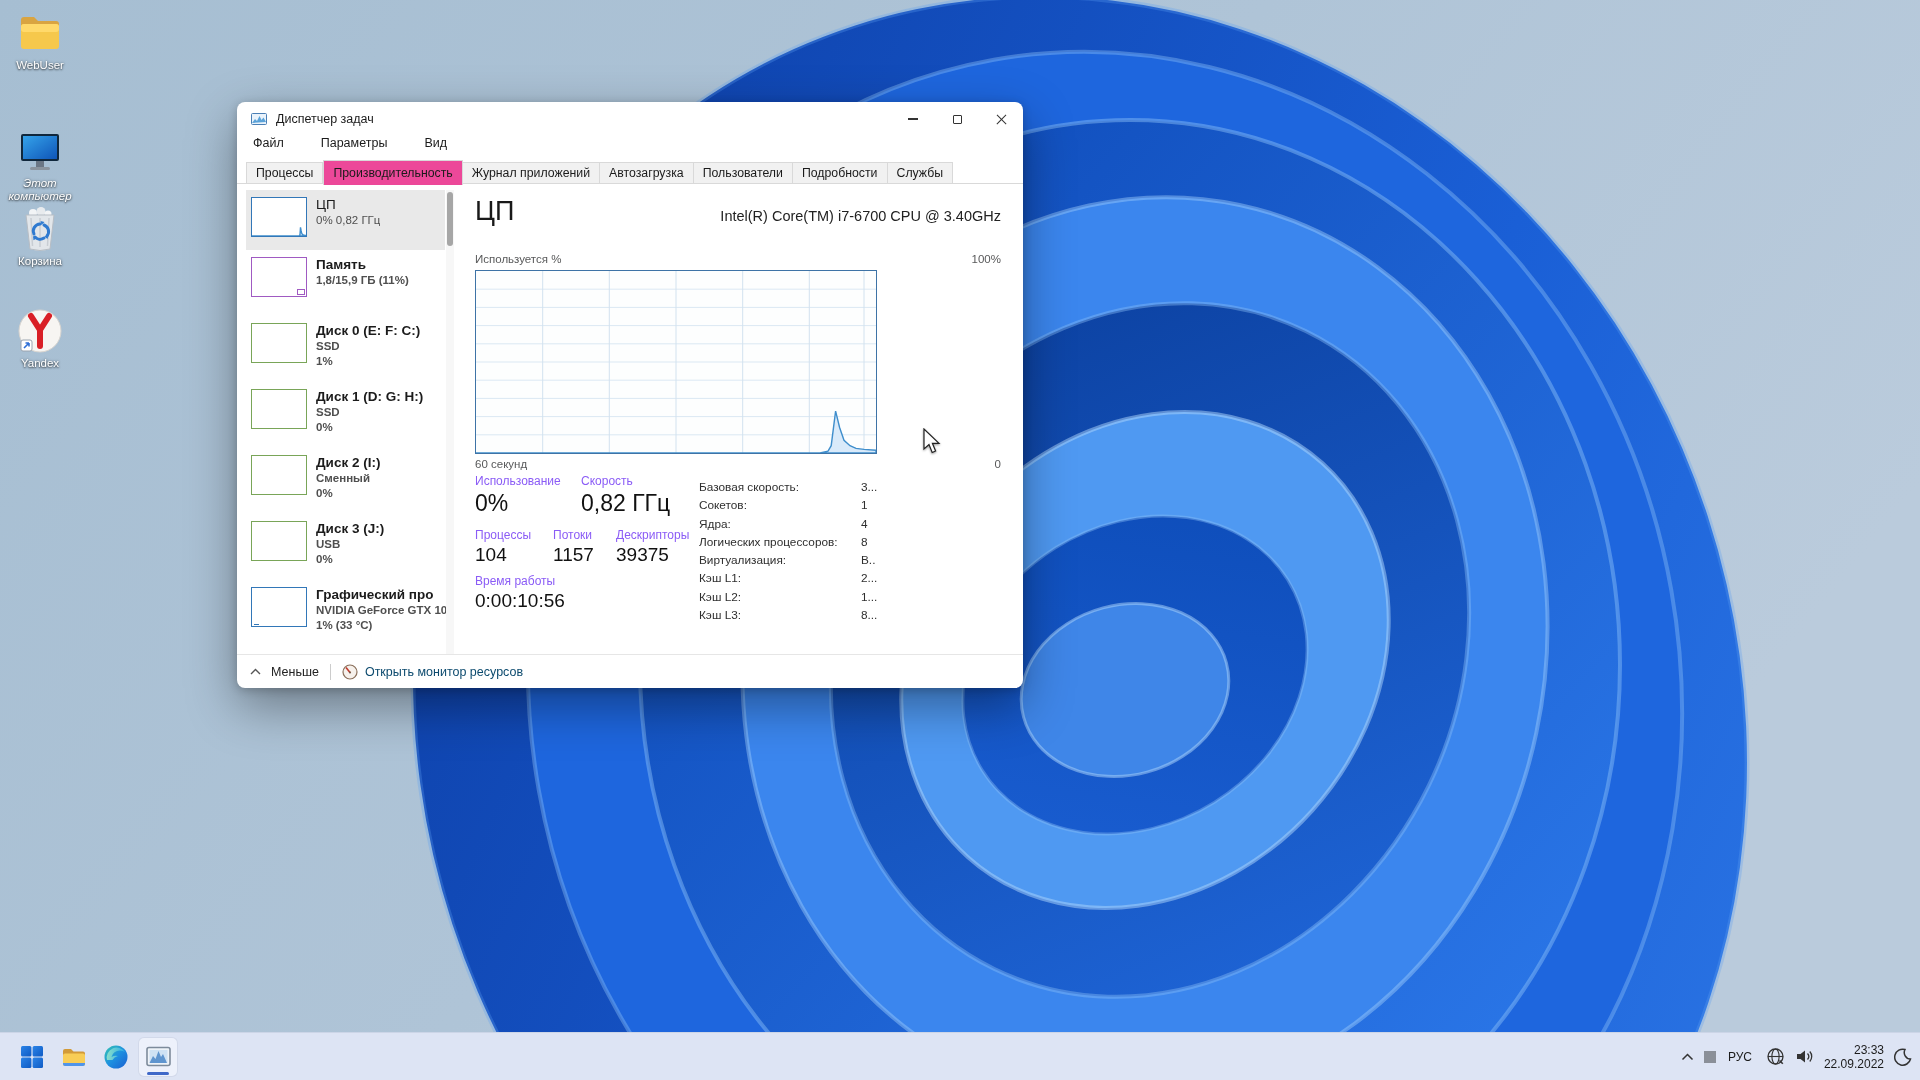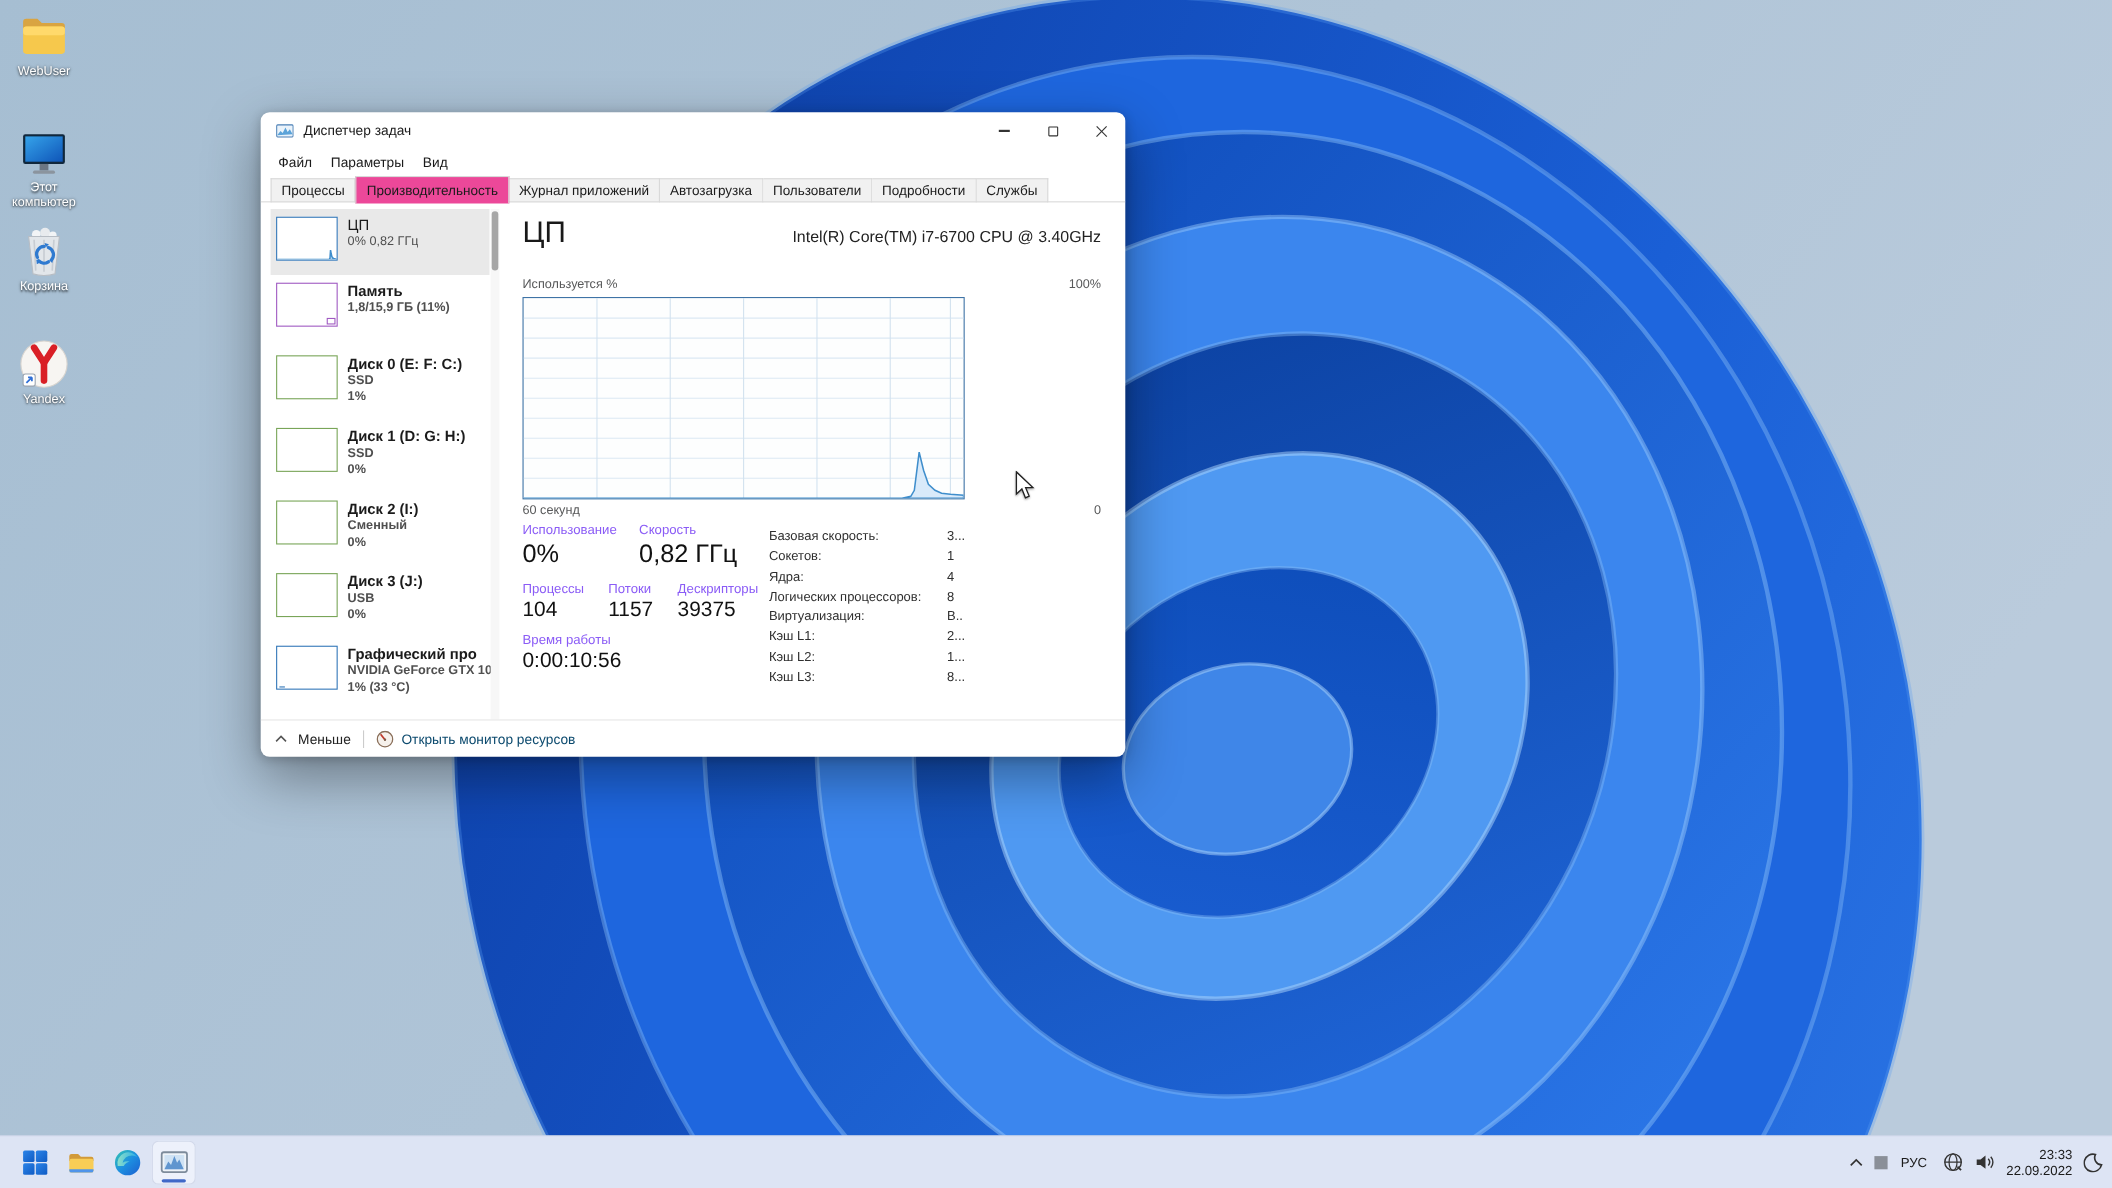--- a/index.html
+++ b/index.html
@@ -25,21 +25,21 @@
   .controls { margin-left:auto; display:flex; height:100%; }
   .ctrl { width:44px; display:flex; align-items:center; justify-content:center; cursor:default; }
   .g-min { width:10px; height:1.3px; background:#333; }
   .g-max { width:9px; height:9px; border:1.2px solid #333; border-radius:1px; }
   .g-close { position:relative; width:11px; height:11px; }
   .g-close::before,.g-close::after { content:""; position:absolute; left:-1px; top:5px;
       width:13px; height:1.2px; background:#333; }
   .g-close::before { transform:rotate(45deg); }
   .g-close::after { transform:rotate(-45deg); }
 
-  .menubar { display:flex; align-items:center; height:24px; padding-left:16px; }
+  .menubar { display:flex; height:24px; padding-left:16px;gap:20px; }
   .menu-item { margin-right:17px; }
 
   .tabstrip { display:flex; align-items:flex-end; height:24px; padding-left:9px; position:relative; }
   .tabstrip::after { content:""; position:absolute; left:0; right:0; bottom:0; height:1px; background:#d9d9d9; z-index:1; }
   .tab { position:relative; font-size:12.3px; padding:3px 9px 4px; background:#f1f1f1;
          border:1px solid #d9d9d9; border-left-width:0; border-bottom:none; white-space:nowrap; }
   .tab:first-child { border-left-width:1px; }
   .tab.active { background:#ec4899; z-index:2; border-left-width:1px; padding-top:5px; margin-bottom:-1px; padding-bottom:5px; }
 
   
@@ -152,21 +152,21 @@
   <div class="ic">
     <svg width="46" height="46" viewBox="0 0 46 46">
       <path d="M4 10 q0-3 3-3 h10 l4 4 h18 q3 0 3 3 v4 H4 Z" fill="#d9a441"></path>
       <rect x="4" y="14" width="38" height="25" rx="3" fill="#f6c84c"></rect>
       <rect x="4" y="14" width="38" height="8" rx="3" fill="#ffd96b"></rect>
     </svg>
   </div>
   <div class="lbl">WebUser</div>
 </div>
 
-<div class="dicon" style="left:0px; top:116px;">
+<div class="dicon" style="left:0px; top:128px;font-style:italic;">
   <div class="ic">
     <svg width="46" height="46" viewBox="0 0 46 46">
       <defs>
           <linearGradient id="scr" x1="0" y1="0" x2="1" y2="1">
             <stop offset="0" stop-color="#35a3ea"></stop>
             <stop offset="1" stop-color="#0f55b8"></stop>
           </linearGradient>
         </defs>
       <rect x="4" y="6" width="38" height="27" rx="2" fill="#10273c"></rect>
       <rect x="6" y="8" width="34" height="23" fill="url(#scr)"></rect>

